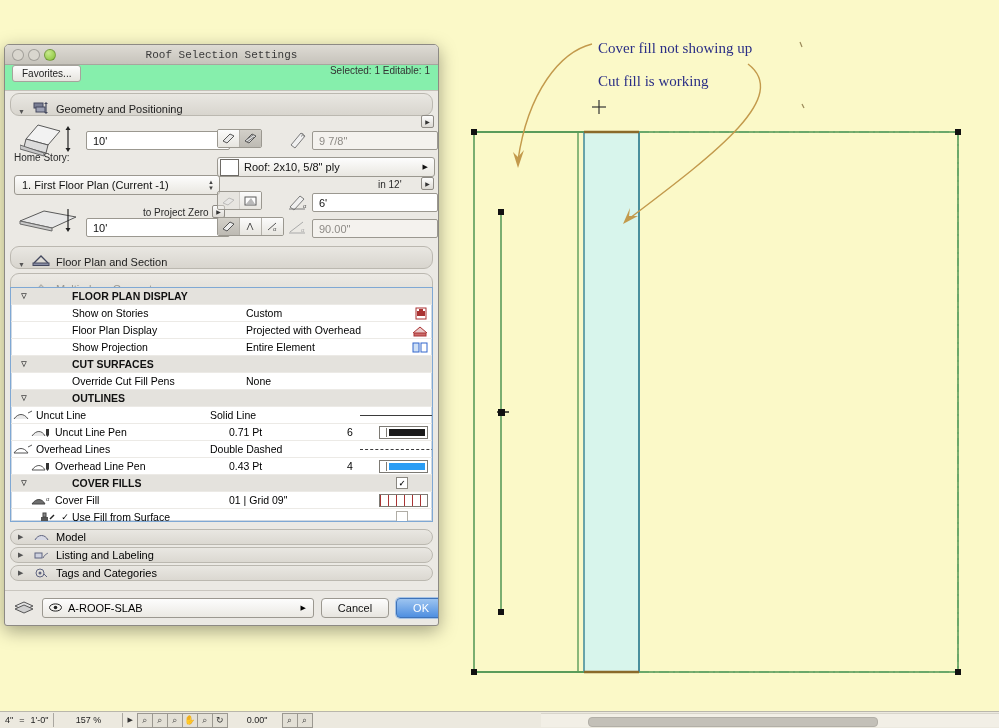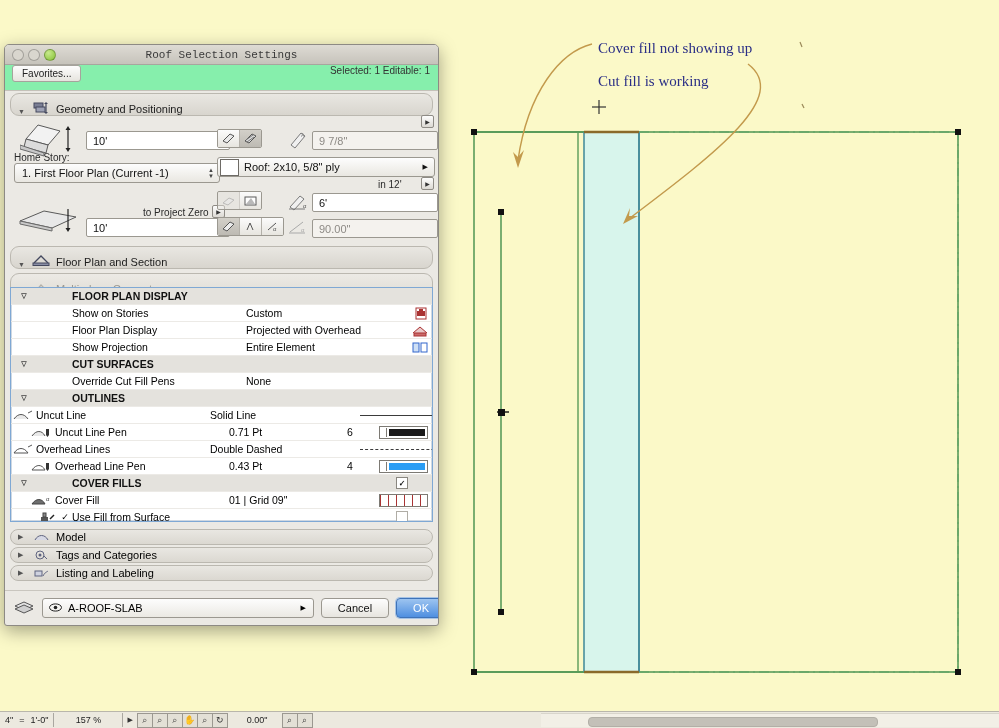--- a/index.html
+++ b/index.html
@@ -237,21 +237,21 @@
         <polygon points="18,2 40,8 28,22 6,16" fill="#f2f2f2" stroke="#5a5a5a"></polygon>
         <polygon points="6,16 28,22 26,30 4,24" fill="#dcdcdc" stroke="#5a5a5a"></polygon>
         <polygon points="0,22 24,30 24,33 0,26" fill="#c8c8c8" stroke="#6a6a6a"></polygon>
         <line x1="48" y1="6" x2="48" y2="26" stroke="#222" stroke-width="1.2"></line>
         <path d="M48,3 l2.5,4 h-5 z" fill="#222"></path>
           <path d="M48,29 l2.5,-4 h-5 z" fill="#222"></path>
       </svg>
     </span>
     <div class="g-field" style="left:76px;top:12px;width:136px;">10'</div>
     <div class="g-lbl" style="left:4px;top:33px;">Home Story:</div>
-    <div class="g-pop" style="left:4px;top:44px;width:197px;">
+    <div class="g-pop" style="left:4px;top:56px;width:197px;">
       <span>1. First Floor Plan (Current -1)</span>
       <span class="pop-arrows">▲<br>▼</span>
     </div>
 
     <span style="position:absolute;left:8px;top:88px;">
       <svg width="66" height="26" viewBox="0 0 66 26">
         <polygon points="2,14 26,4 58,10 34,21" fill="#e8e8e8" stroke="#5a5a5a"></polygon>
         <polygon points="2,14 34,21 34,24 2,17" fill="#c9c9c9" stroke="#6a6a6a"></polygon>
         <line x1="50" y1="2" x2="50" y2="22" stroke="#222" stroke-width="1.2"></line>
         <path d="M50,25 l2.5,-4 h-5 z" fill="#222"></path>
@@ -555,41 +555,41 @@
 
   <div id="lowsections">
     <div class="lowsec">
       <span class="tri">▶</span>
       <span class="sicon">
         <svg width="17" height="10">
             <path d="M2,8 C5,2 12,2 15,8" fill="#d6d8e4" stroke="#5f6480"></path>
           </svg>
       </span>
       <span>Model</span>
+    </div>
+    <div class="lowsec">
+      <span class="tri">▶</span>
+      <span class="sicon">
+        <svg width="17" height="10">
+            <rect x="2" y="3" width="7" height="5" fill="#cfd2df" stroke="#5f6480"></rect>
+        <path d="M10,8 C12,4 14,4 15,3" fill="none" stroke="#5f6480"></path>
+          </svg>
+      </span>
+      <span>Listing and Labeling</span>
     </div>
     <div class="lowsec">
       <span class="tri">▶</span>
       <span class="sicon">
         <svg width="17" height="11">
             <circle cx="7" cy="5" r="4" fill="none" stroke="#5f6480"></circle>
         <circle cx="7" cy="5" r="1.5" fill="#5f6480"></circle>
             <path d="M11,6 l3,3" stroke="#5f6480"></path>
           </svg>
       </span>
       <span>Tags and Categories</span>
-    </div>
-    <div class="lowsec">
-      <span class="tri">▶</span>
-      <span class="sicon">
-        <svg width="17" height="10">
-            <rect x="2" y="3" width="7" height="5" fill="#cfd2df" stroke="#5f6480"></rect>
-        <path d="M10,8 C12,4 14,4 15,3" fill="none" stroke="#5f6480"></path>
-          </svg>
-      </span>
-      <span>Listing and Labeling</span>
     </div>
   </div>
 
   <div id="footer">
     <span>
       <svg width="22" height="14" viewBox="0 0 22 14">
         <polygon points="2,6 11,2 20,6 11,10" fill="#e3e3e3" stroke="#555"></polygon>
         <polygon points="2,9 11,5 20,9 11,13" fill="#cfcfcf" stroke="#555"></polygon>
       </svg>
     </span>

